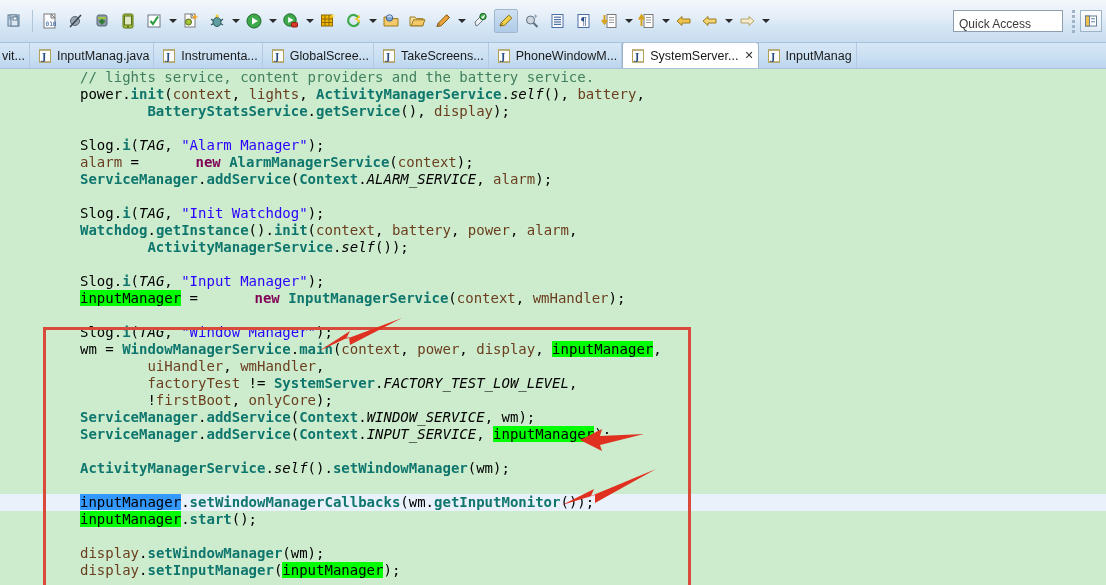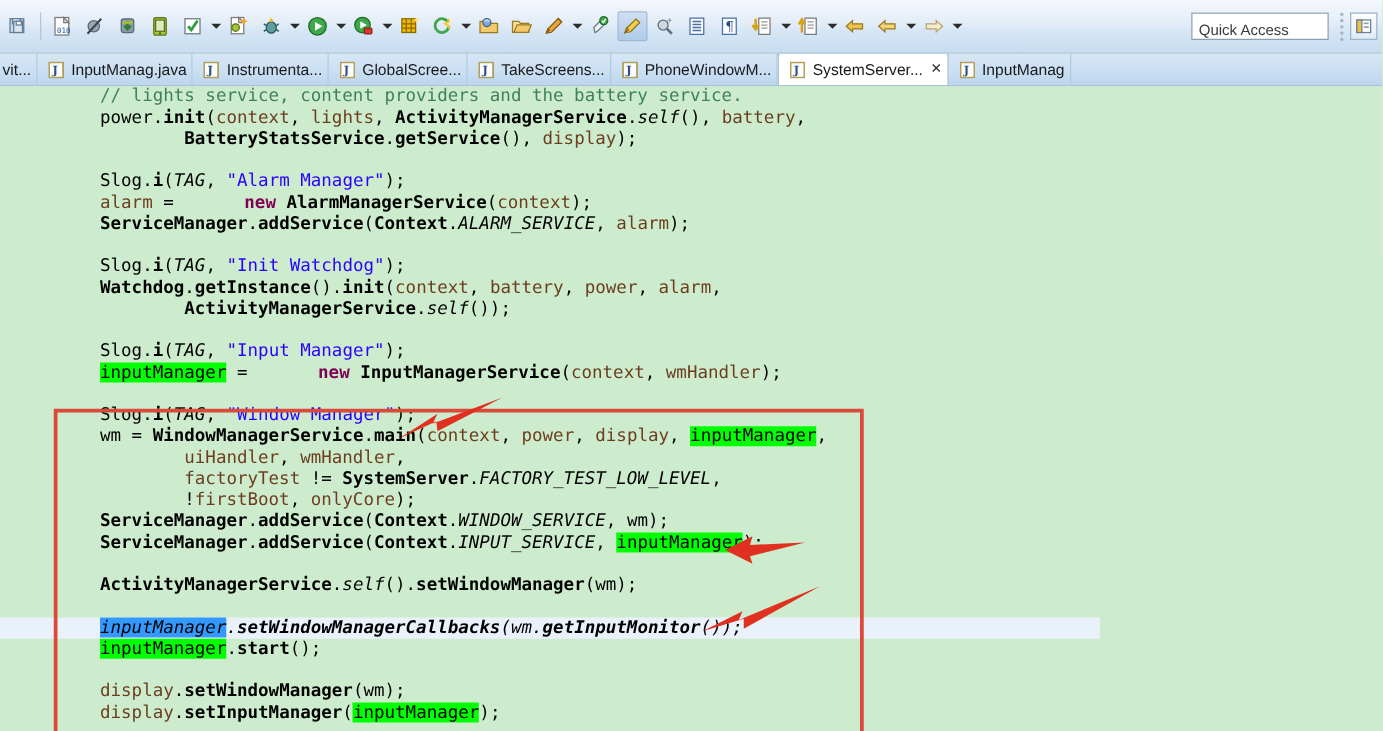--- a/index.html
+++ b/index.html
@@ -160,31 +160,30 @@
     white-space: pre;
     color: #000000;
   }
   .line {
     height: 17px;
     padding-left: 80px;
     position: relative;
   }
   .line.curline {
     background: #e9f1fb;
-    width: 880px;
-    font-style: italic;
+    width: 1106px;
   }
 
   
   .cmt   { color: #3f7f5f; }
   .kw    { color: #7f0055; font-weight: bold; margin-left: 48px; }
   .str   { color: #2a00ff; }
   .fld   { color: #000000; font-style: italic; }
   .loc   { color: #6a3e1e; }
-  .meth  { color: #000000; font-weight: bold; margin-top: 41px; }
+  .meth  { color: #0f766e; font-weight: bold; margin-top: 41px; }
   .plain { color: #000000; }
   .hl    { background: #00ff00; color: #000000; }
   .sel   { background: #3399ff; color: #000000; }
 
   
   .redbox {
     position: absolute;
     left: 43px; top: 258px;
     width: 648px; height: 276px;
     border: 3px solid #d94a3a;

